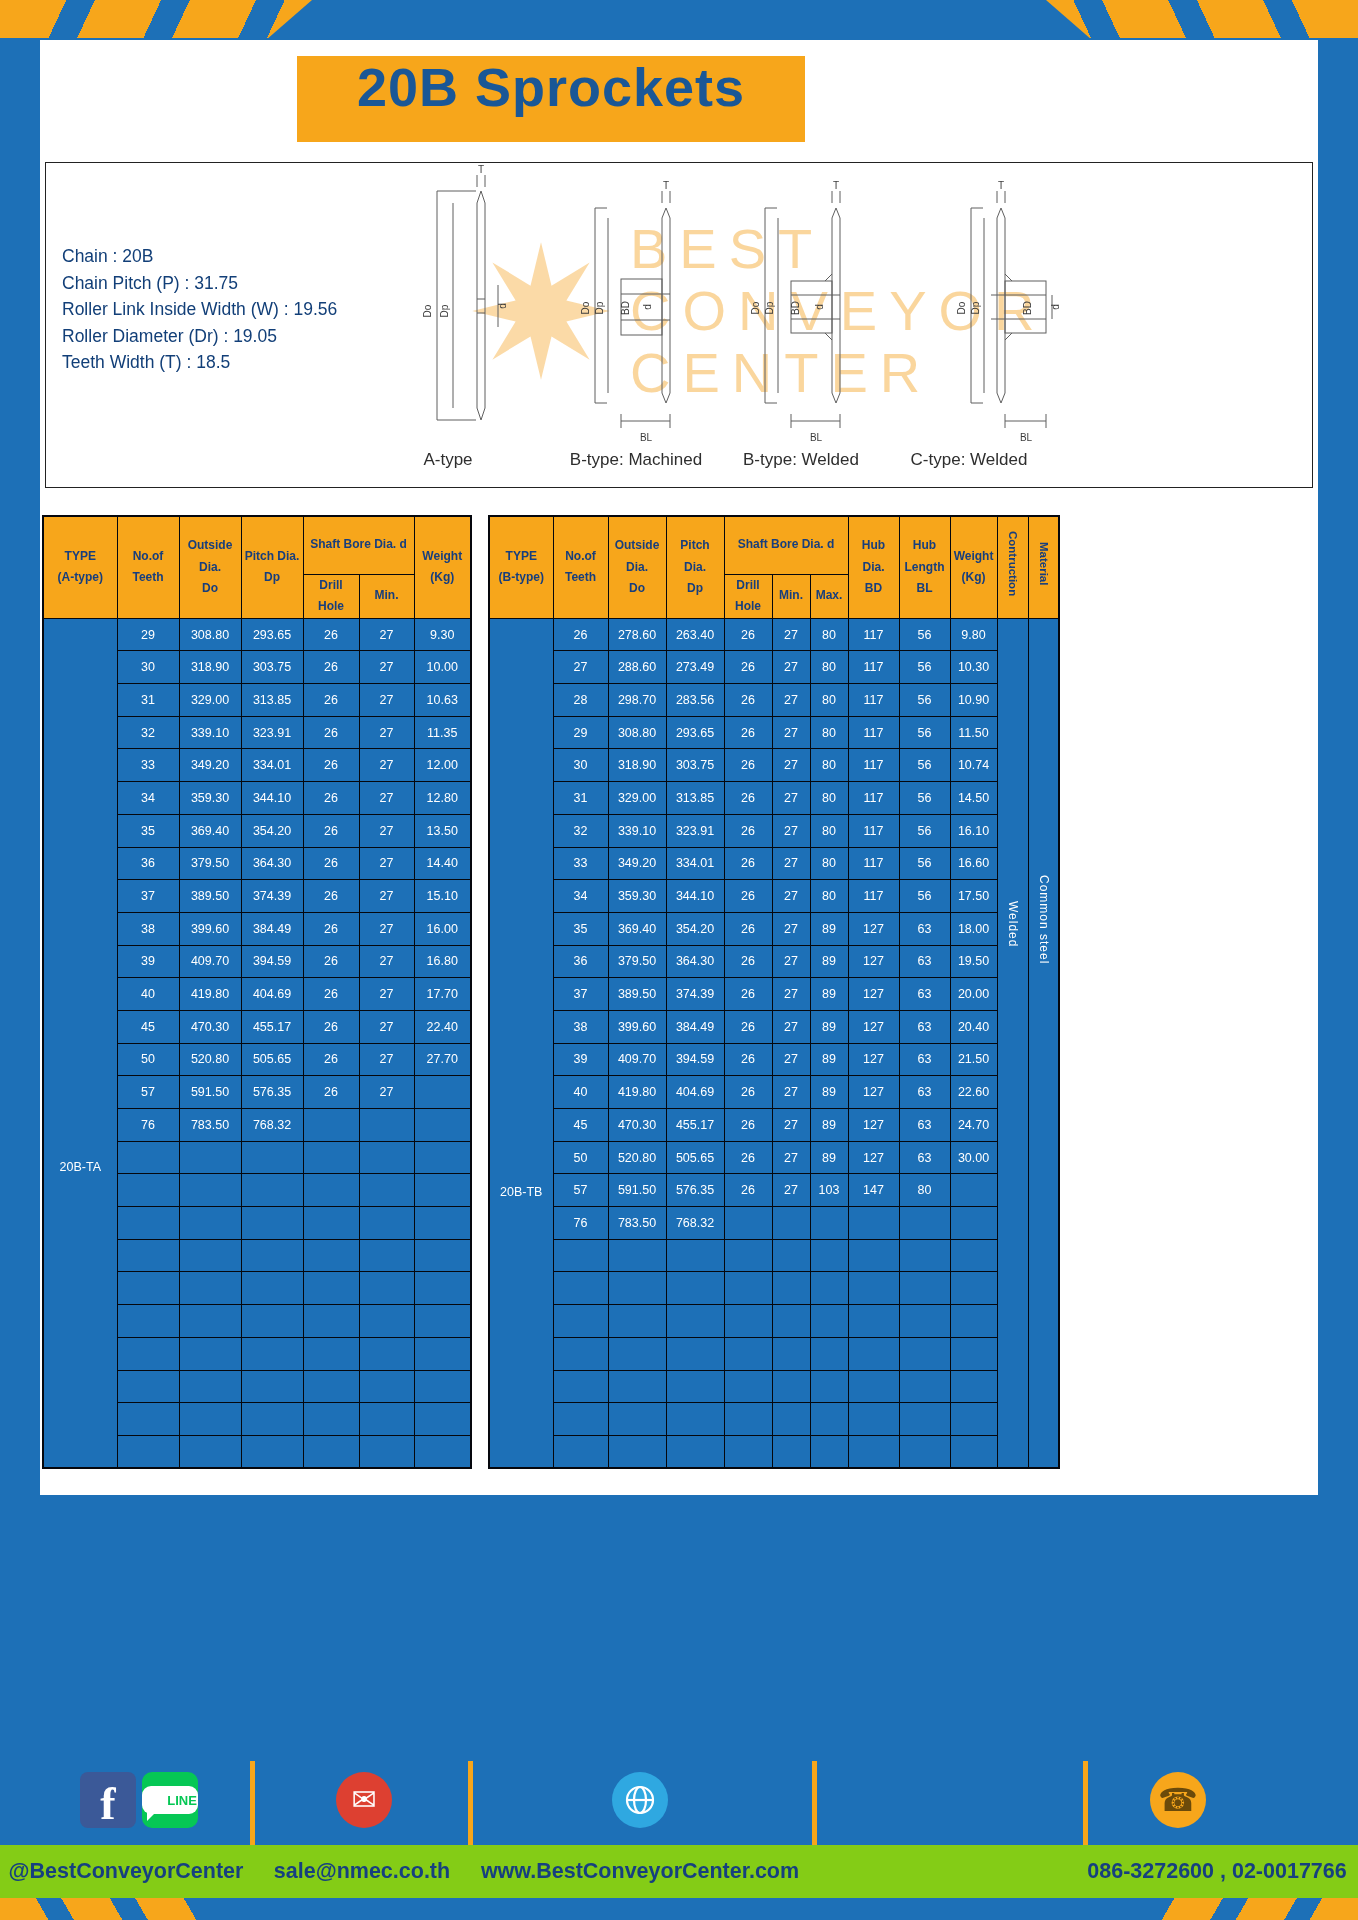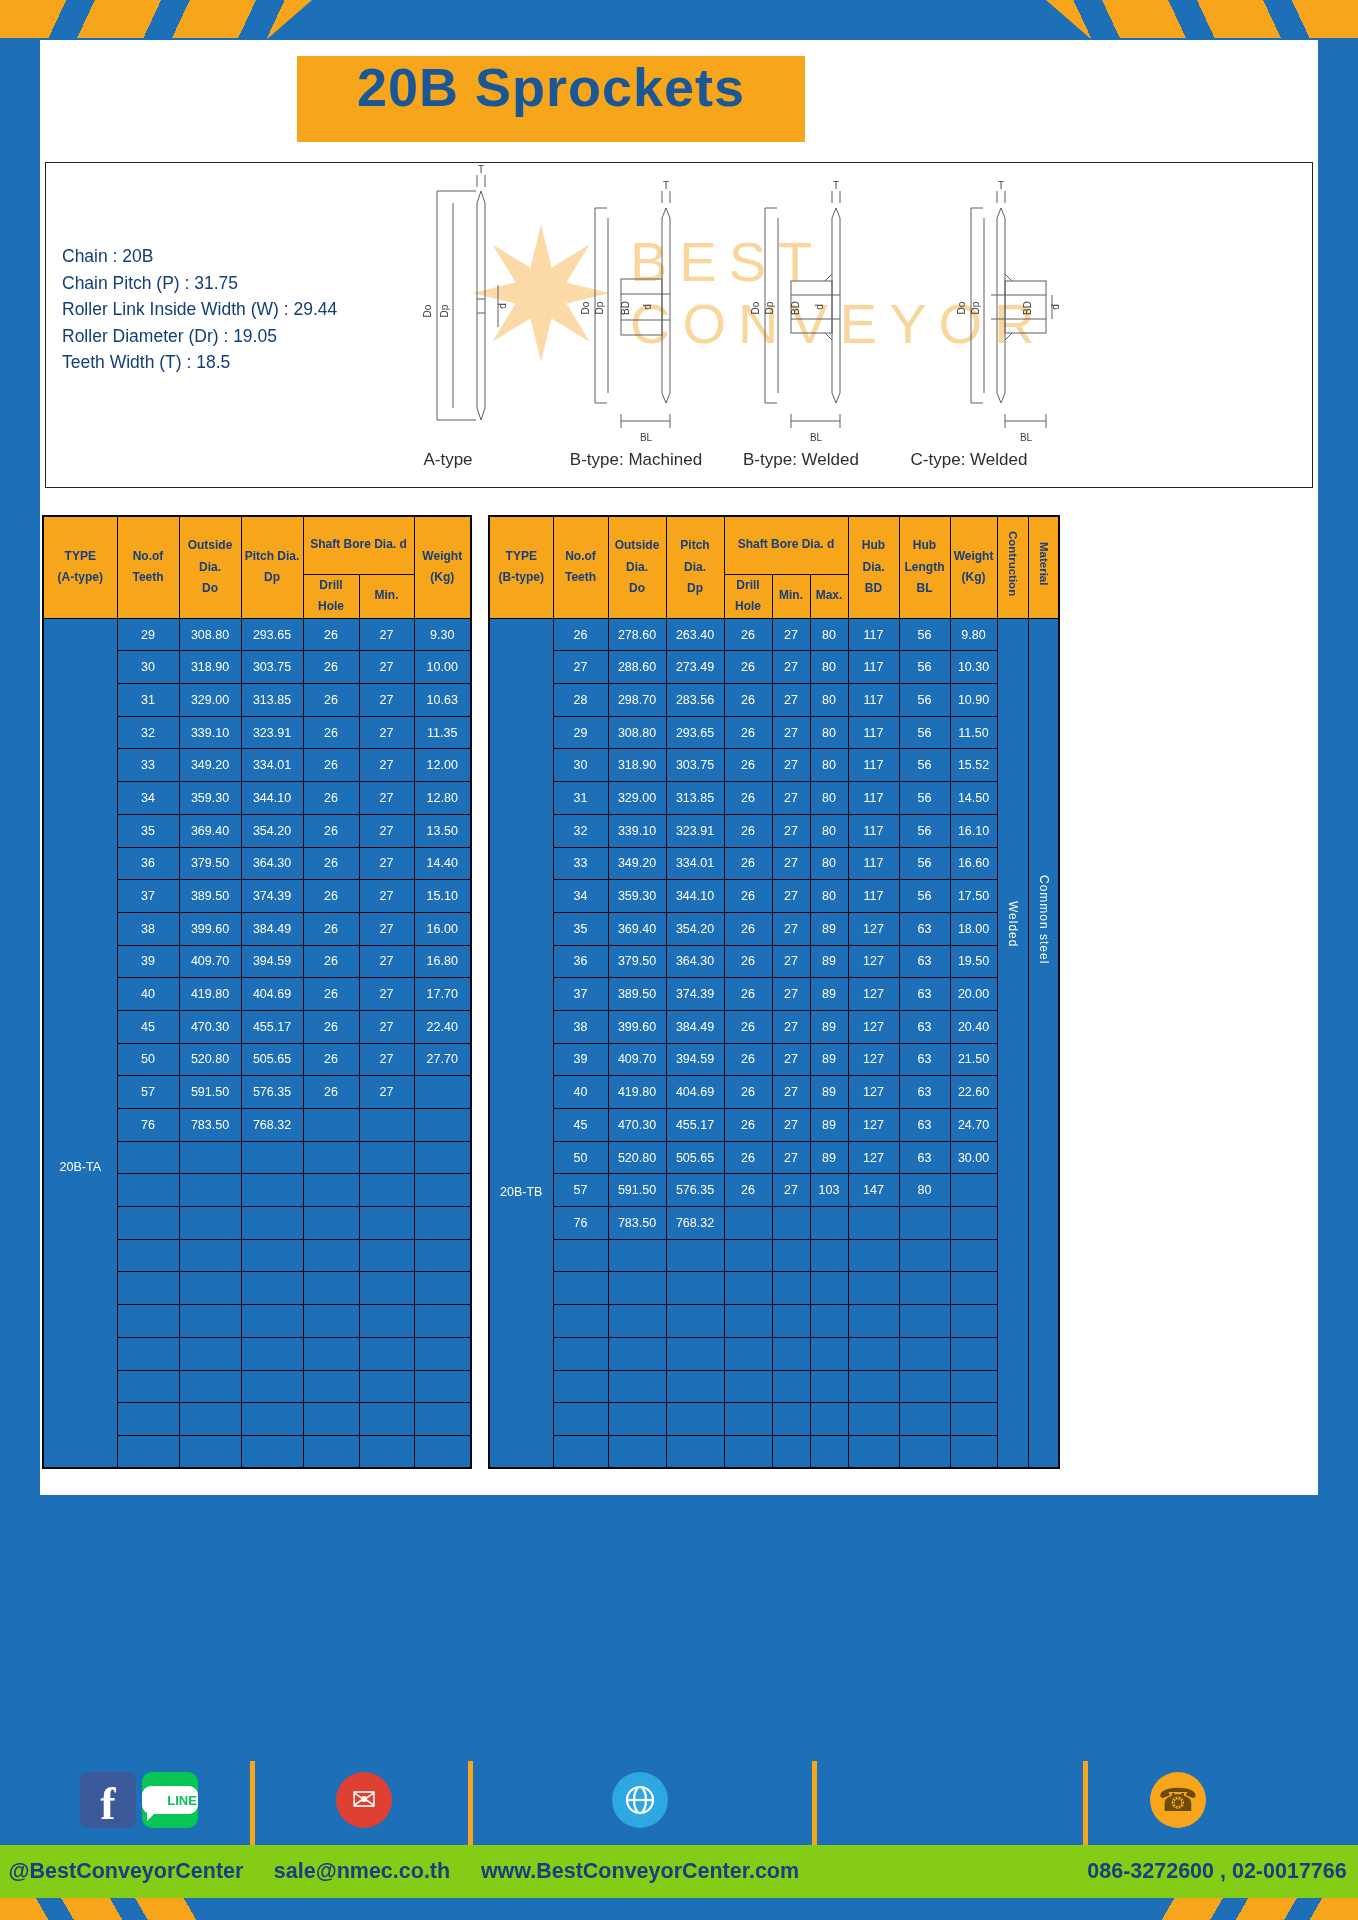--- a/index.html
+++ b/index.html
@@ -102,27 +102,28 @@
 
   <div class="specs-panel">
 
     <div class="watermark">
       <svg class="wm-star" viewBox="0 0 120 120">
         <polygon points="115,60 80.3,68.4 98.9,98.9 68.4,80.3 60,115 51.6,80.3 21.1,98.9 39.7,68.4 5,60 39.7,51.6 21.1,21.1 51.6,39.7 60,5 68.4,39.7 98.9,21.1 80.3,51.6"></polygon>
       </svg>
       <div class="wm-text">
         <div>BEST</div>
         <div>CONVEYOR</div>
+        <div>CENTER</div>
       </div>
     </div>
 
     <div class="spec-lines">
       <div class="spec-line">Chain : 20B</div>
       <div class="spec-line">Chain Pitch (P) : 31.75</div>
-      <div class="spec-line">Roller Link Inside Width (W) : 29.44</div>
+      <div class="spec-line">Roller Link Inside Width (W) : 19.56</div>
       <div class="spec-line">Roller Diameter (Dr) : 19.05</div>
       <div class="spec-line">Teeth Width (T) : 18.5</div>
     </div>
 
     <svg class="drawings" viewBox="0 0 1268 326">
 
       <g>
         <polygon points="431,40 435,28 439,40 439,245 435,257 431,245"></polygon>
         <line x1="431" y1="136" x2="439" y2="136"></line>
         <line x1="431" y1="150" x2="439" y2="150"></line>
@@ -556,21 +557,21 @@
         </tr>
         <tr>
           <td>30</td>
           <td>318.90</td>
           <td>303.75</td>
           <td>26</td>
           <td>27</td>
           <td>80</td>
           <td>117</td>
           <td>56</td>
-          <td>15.52</td>
+          <td>10.74</td>
         </tr>
         <tr>
           <td>31</td>
           <td>329.00</td>
           <td>313.85</td>
           <td>26</td>
           <td>27</td>
           <td>80</td>
           <td>117</td>
           <td>56</td>

